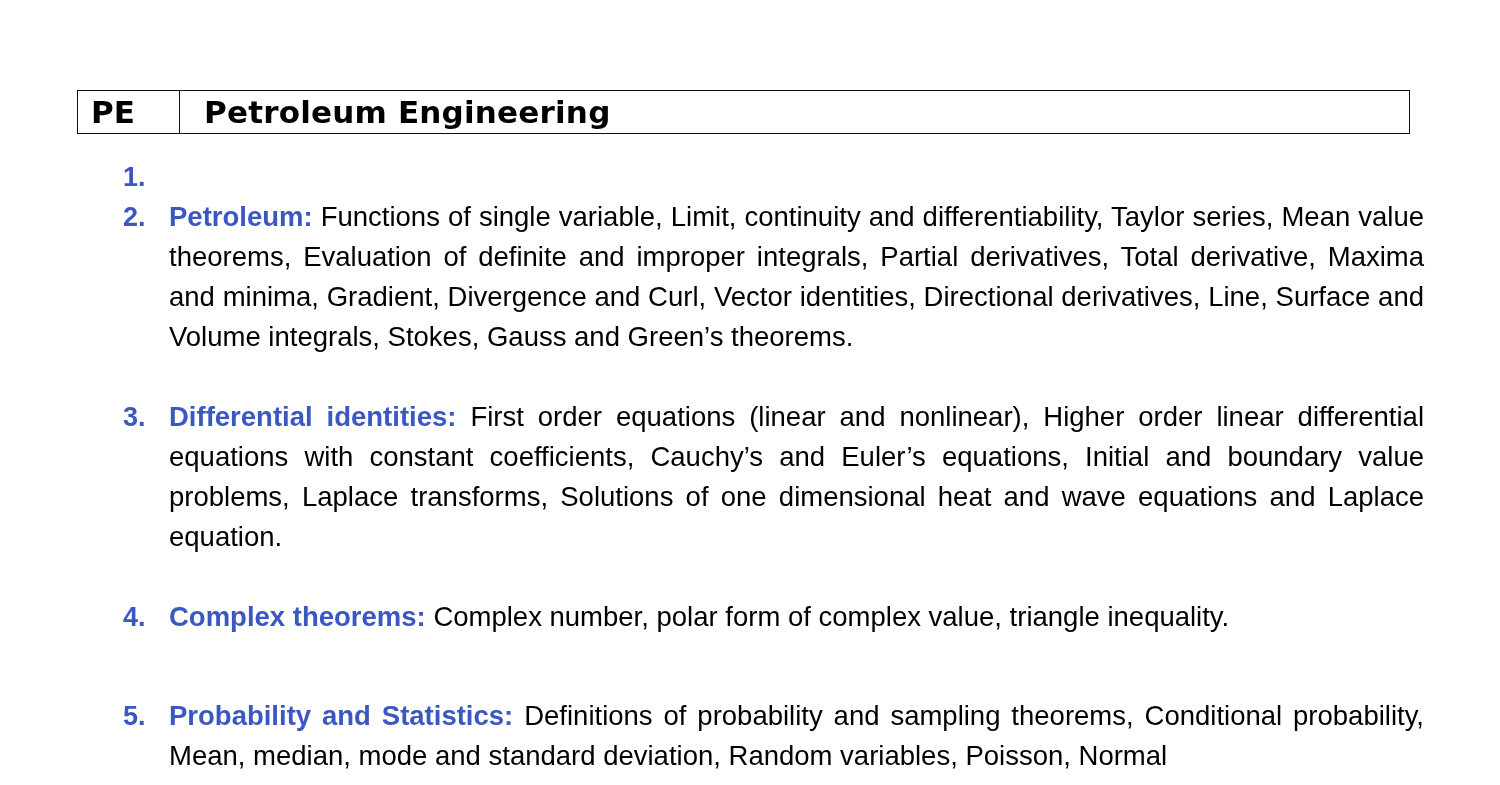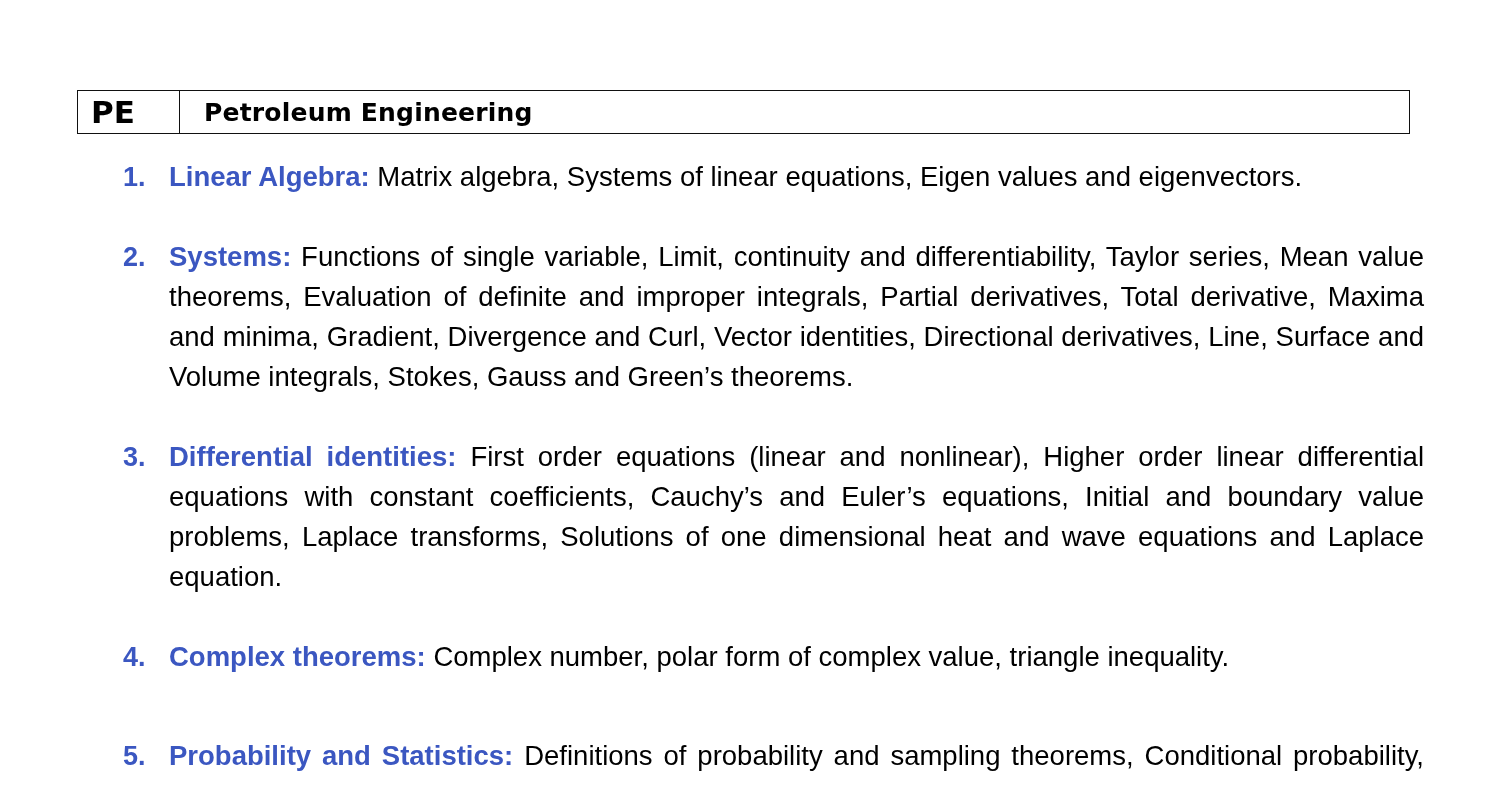--- a/index.html
+++ b/index.html
@@ -36,21 +36,21 @@
     padding-left: 13px;
     font-family: "DejaVu Sans", sans-serif;
     font-weight: bold;
     font-size: 31px;
     letter-spacing: 0px;
   }
   .header-title {
     padding-left: 24px;
     font-family: "DejaVu Sans", sans-serif;
     font-weight: bold;
-    font-size: 25px;
+    font-size: 31px;
     letter-spacing: 0.2px;
   }
   .topics {
     position: absolute;
     left: 0;
     top: 157px;
     width: 1500px;
     margin: 0;
     padding: 0;
     list-style: none;
@@ -92,29 +92,25 @@
 <body>
 
 <div class="header-box">
   <div class="header-code">PE</div>
   <div class="header-title">Petroleum Engineering</div>
 </div>
 
 <ol class="topics">
   <li class="topic">
     <span class="topic-num">1.</span>
-    <div class="topic-body single">
-      <span class="topic-name">Linear Algebra:</span>
-      <span>Matrix algebra, Systems of linear equations, Eigen values and eigenvectors.</span>
-    </div>
   </li>
   <li class="topic">
     <span class="topic-num">2.</span>
     <div class="topic-body">
-      <span class="topic-name">Systems:</span>
+      <span class="topic-name">Petroleum:</span>
       <span>Functions of single variable, Limit, continuity and differentiability, Taylor series, Mean value theorems, Evaluation of definite and improper integrals, Partial derivatives, Total derivative, Maxima and minima, Gradient, Divergence and Curl, Vector identities, Directional derivatives, Line, Surface and Volume integrals, Stokes, Gauss and Green’s theorems.</span>
     </div>
   </li>
   <li class="topic">
     <span class="topic-num">3.</span>
     <div class="topic-body">
       <span class="topic-name">Differential identities:</span>
       <span>First order equations (linear and nonlinear), Higher order linear differential equations with constant coefficients, Cauchy’s and Euler’s equations, Initial and boundary value problems, Laplace transforms, Solutions of one dimensional heat and wave equations and Laplace equation.</span>
     </div>
   </li>

